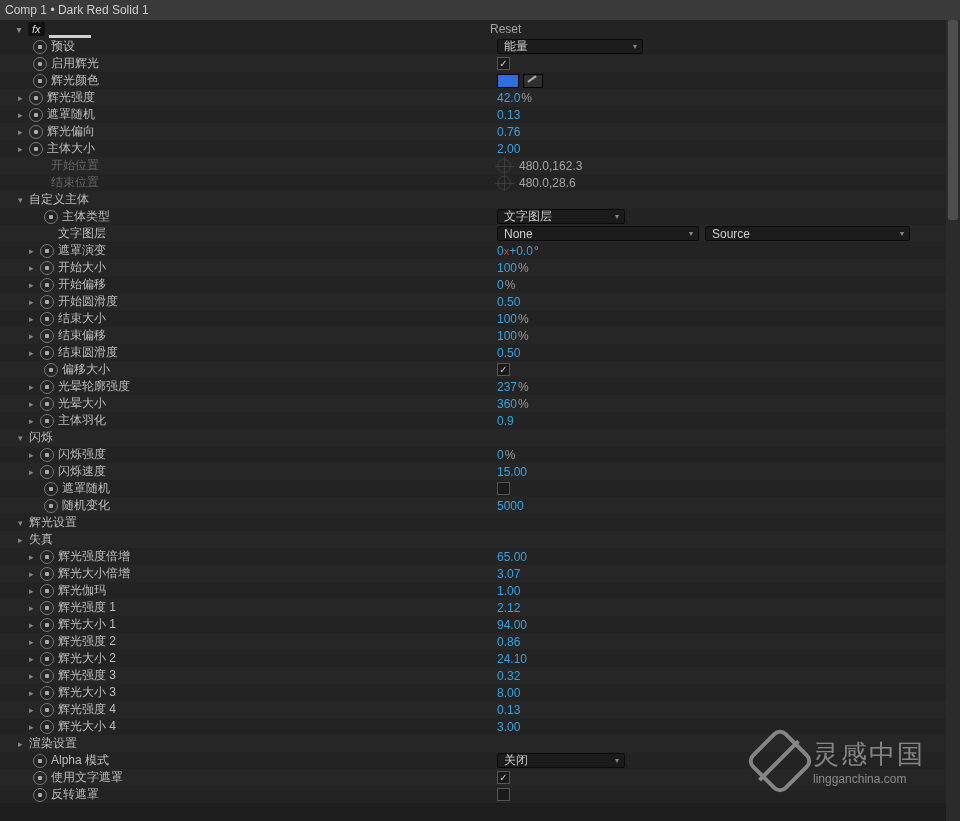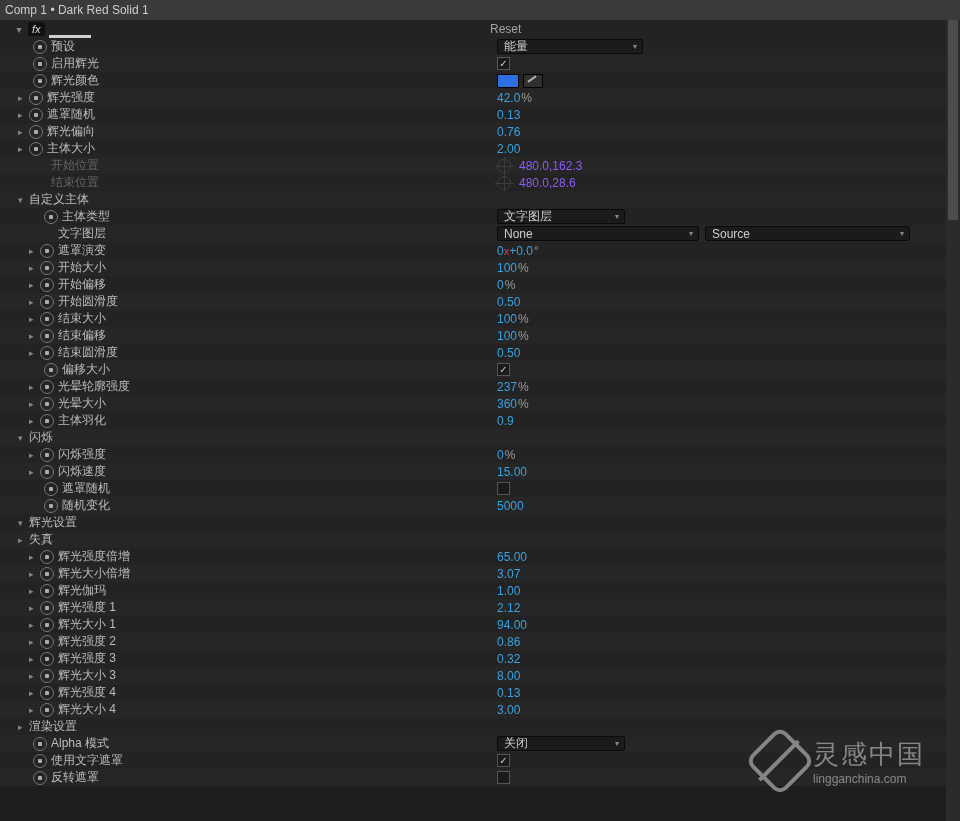--- a/index.html
+++ b/index.html
@@ -54,21 +54,21 @@
   position:relative; cursor:pointer;
 }
 .stopwatch.none{ border:none; background:none;}
 .label { color:#bcbcbc; white-space:nowrap; }
 .label.dim { color:#666; }
 .val {
   position:absolute; left:497px; top:0; height:17px; display:flex; align-items:center;
   color:#3aa2e0; white-space:nowrap;
 }
 .val .unit { color:#9a9a9a; margin-left:1px;}
-.val.dim { color:#8b5cf6;}
+.val.dim { color:#a3a3a3;}
 .select {
   background:#1b1b1b; color:#cfcfcf;
   border:1px solid #0a0a0a; border-radius:2px;
   height:15px; padding:0 18px 0 6px; font-size:12px;
   position:relative; min-width:60px;
   display:inline-flex; align-items:center; cursor:pointer;
 }
 .select::after{
   content:"▾"; position:absolute; right:5px; color:#888; font-size:8px;
 }
@@ -520,20 +520,30 @@
       <span class="label">辉光强度 2</span>
       <div class="val">
         <span>0.86</span>
       </div>
     </div>
   <div class="row">
       <span class="indent"></span>
       <span class="indent" style="width:11px"></span>
       <span class="twirl-s closed"></span>
       <span class="stopwatch"></span>
+      <span class="label">辉光大小 2</span>
+      <div class="val">
+        <span>24.10</span>
+      </div>
+    </div>
+  <div class="row">
+      <span class="indent"></span>
+      <span class="indent" style="width:11px"></span>
+      <span class="twirl-s closed"></span>
+      <span class="stopwatch"></span>
       <span class="label">辉光强度 3</span>
       <div class="val">
         <span>0.32</span>
       </div>
     </div>
   <div class="row">
       <span class="indent"></span>
       <span class="indent" style="width:11px"></span>
       <span class="twirl-s closed"></span>
       <span class="stopwatch"></span>

